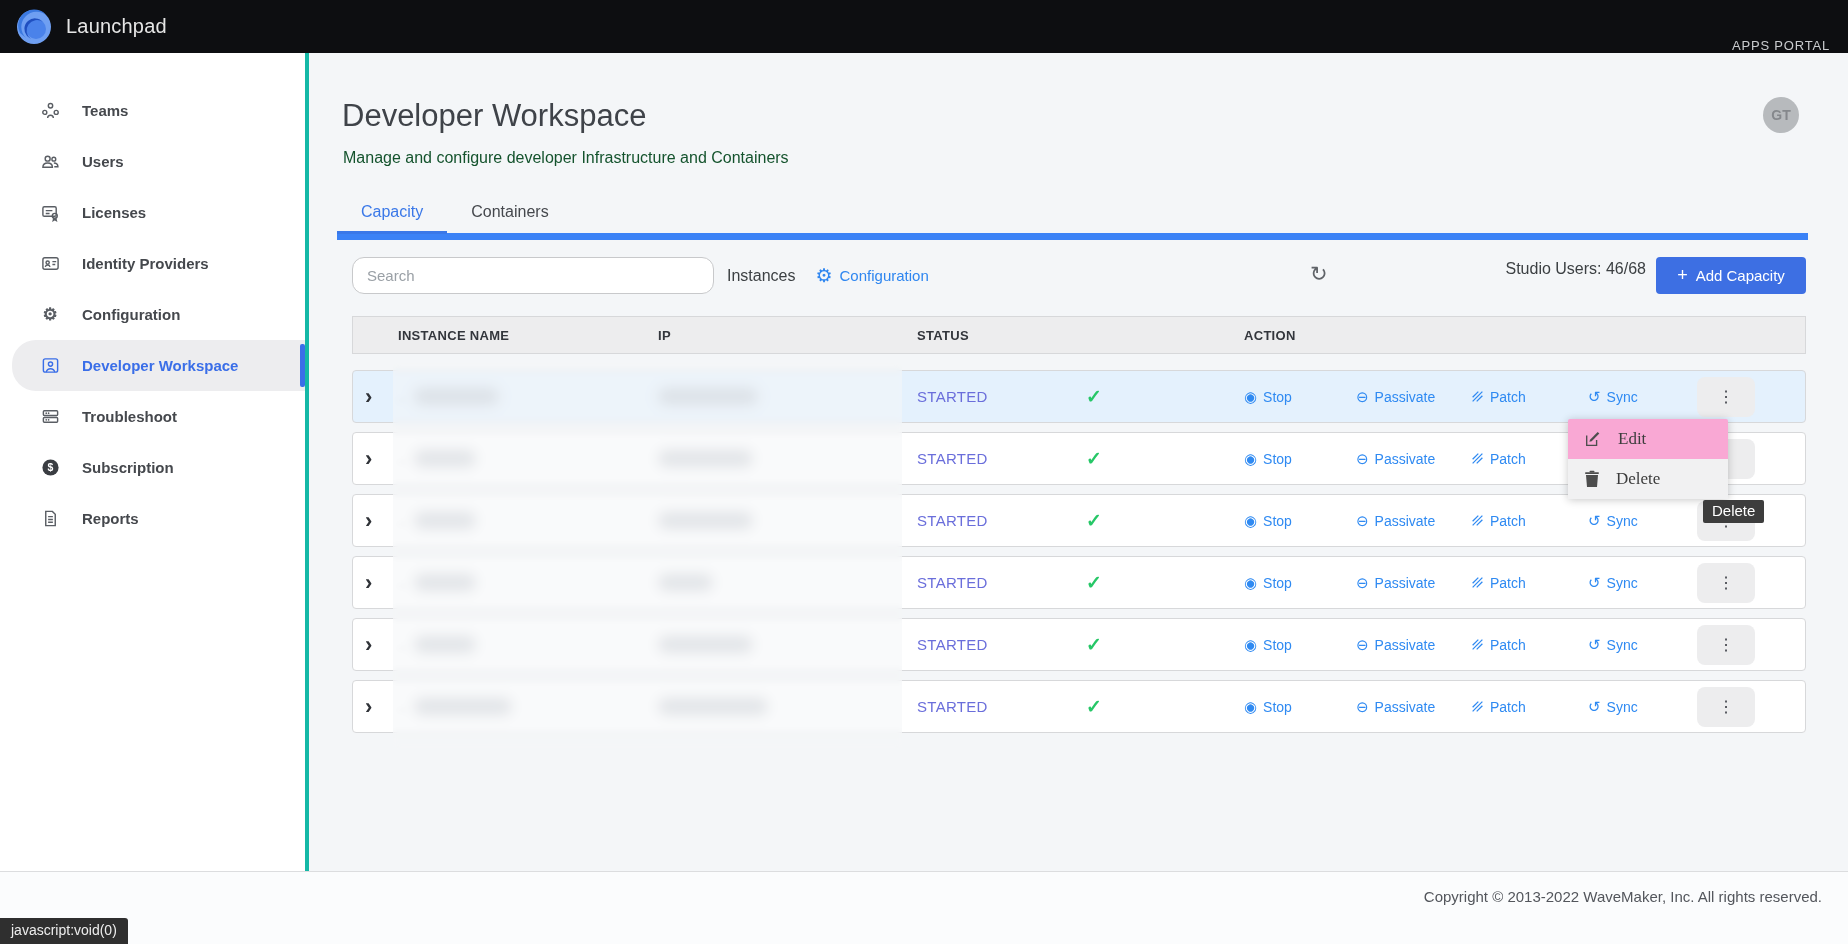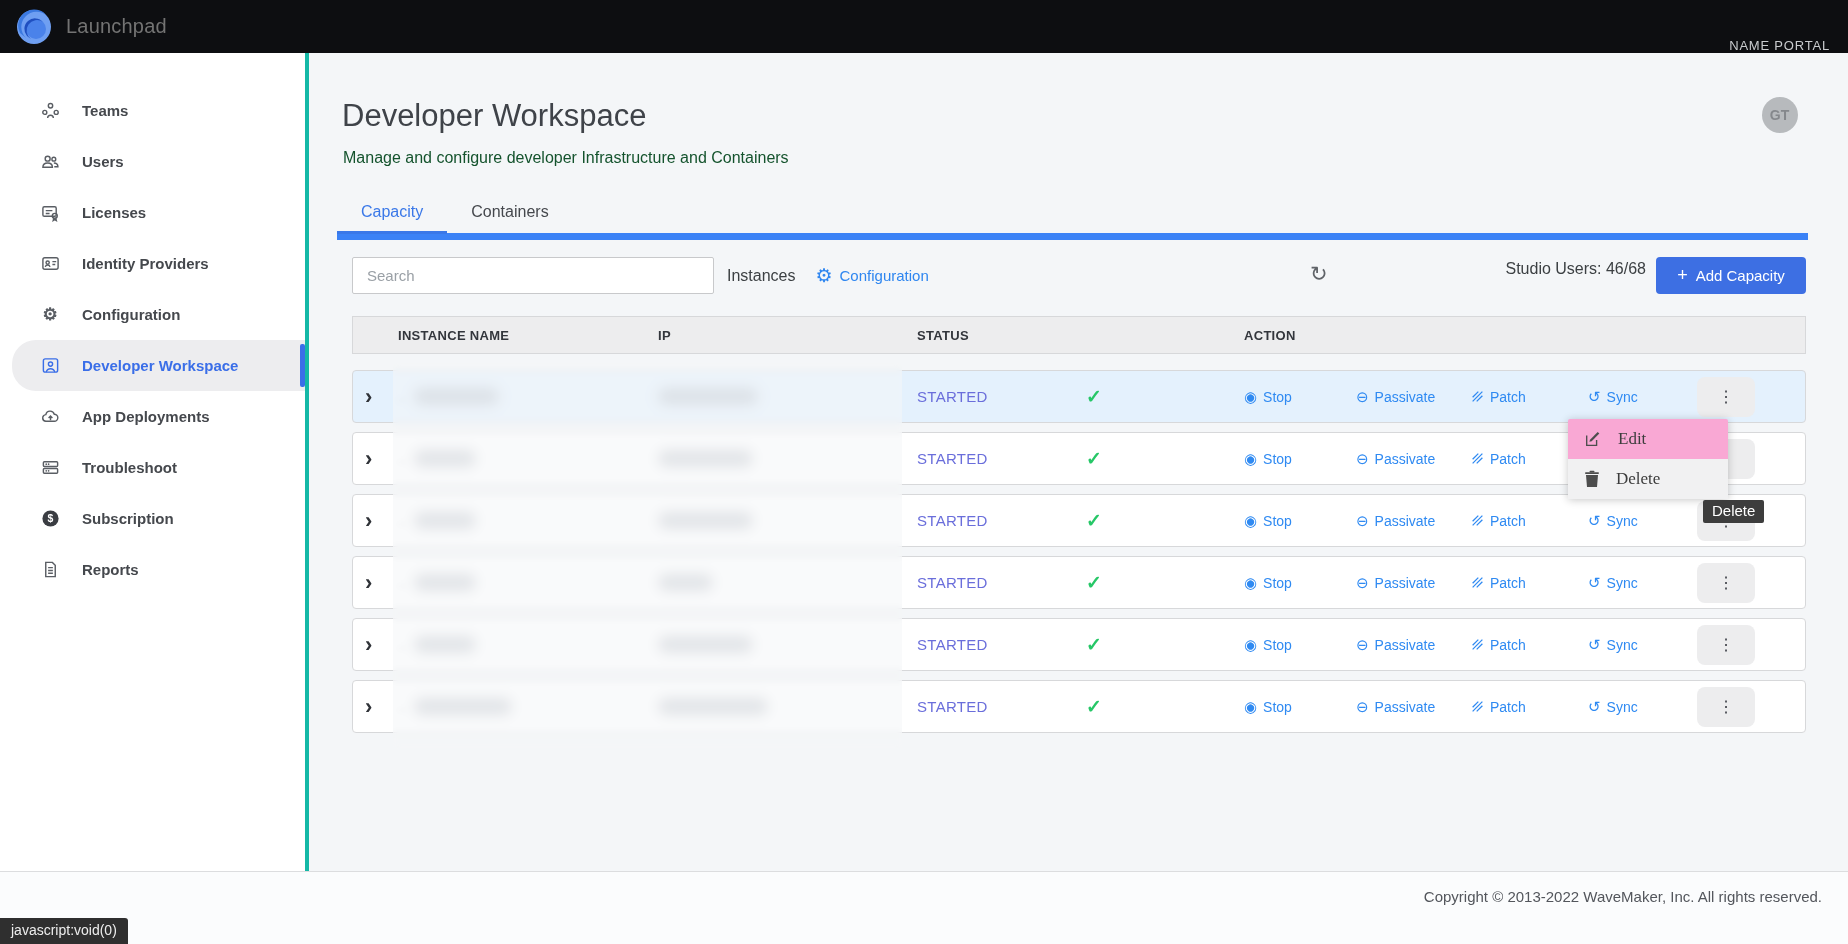--- a/index.html
+++ b/index.html
@@ -2,21 +2,21 @@
 <html><head>
 <meta charset="utf-8">
 <style>
   * { margin:0; padding:0; box-sizing:border-box; }
   html,body { width:1848px; height:944px; overflow:hidden; }
   body { font-family:"Liberation Sans", sans-serif; background:#f4f6f8; position:relative; color:#3c4043; }
 
   
   .topnav { position:absolute; top:0; left:0; width:1848px; height:53px; background:#0d0e11; display:flex; align-items:center; z-index:50; }
   .brand { display:flex; align-items:center; gap:14px; padding-left:16px; }
-  .brand-name { color:#737373; font-size:20px; font-weight:500; letter-spacing:.2px; }
+  .brand-name { color:#e5e5e5; font-size:20px; font-weight:500; letter-spacing:.2px; }
   .nav-right { margin-left:auto; display:flex; align-items:center; gap:44px; padding-right:18px;flex-direction:column; }
   .nav-link { color:#c9cbce; font-size:13px; letter-spacing:.8px; cursor:pointer; }
   .avatar { width:36px; height:36px; border-radius:50%; background:#b7babd; color:#85888c; font-weight:bold; font-size:14px; display:flex; align-items:center; justify-content:center; }
 
   
   .sidebar { position:absolute; top:53px; left:0; width:309px; height:818px; background:#ffffff; border-right:4px solid #14b8a6; z-index:10; padding-top:32px; }
   .side-item { height:51px; display:flex; align-items:center; gap:22px; padding-left:40px; font-size:15px; font-weight:600; color:#45484d; cursor:pointer; position:relative; }
   .side-item .sicon { width:20px; height:20px; color:#5a5e64; display:flex; align-items:center; justify-content:center; font-size:17px; }
   .side-item.active { background:#ededef; color:#3a6ee8; margin-left:12px; padding-left:28px; border-radius:24px 0 0 24px; }
   .side-item.active .sicon { color:#3a6ee8; }
@@ -25,21 +25,21 @@
   
   .main { position:absolute; left:309px; top:53px; width:1539px; height:818px; }
   .page-title { position:absolute; left:33px; top:45px; font-size:31px; font-weight:500; color:#3f4349; }
   .page-sub { position:absolute; left:34px; top:96px; font-size:16px; color:#14532d; }
 
   .tabs { position:absolute; left:28px; top:142px; right:40px; display:flex; border-bottom:7px solid #3b82f6; }
   .tab { padding:8px 24px 10px 24px; font-size:16px; font-weight:500; color:#45484d; cursor:pointer; }
   .tab.active { color:#3a78e8; border-bottom:3px solid #3a78e8; margin-bottom:-1px; }
 
   .toolbar { position:absolute; left:43px; top:204px; width:1454px; height:37px; display:flex; align-items:center; }
-  .search-box { width:362px; height:37px; border:1px solid #c8c9cb; border-radius:2px; background:#fff; font-size:15px; padding:0 14px; color:#b91c1c; outline:none; }
+  .search-box { width:362px; height:37px; border:1px solid #c8c9cb; border-radius:12px; background:#fff; font-size:15px; padding:0 14px; color:#b91c1c; outline:none; }
   .search-box::placeholder { color:#9aa0a6; }
   .instances-lbl { margin-left:13px; font-size:16px; color:#3c4043; }
   .config-link { margin-left:20px; display:flex; align-items:center; gap:7px; color:#2e86f0; font-size:15px; cursor:pointer; }
   .config-link .gear { font-size:19px; line-height:1; }
   .refresh { position:absolute; left:958px; top:6px; font-size:21px; color:#5f6368; cursor:pointer; line-height:1; }
   .studio-users { position:absolute; right:160px; top:3px; font-size:16px; color:#3c4043; }
   .add-btn { position:absolute; right:0; top:0; width:150px; height:37px; background:#3d6fe3; border:none; border-radius:4px; color:#fff; font-size:15px; font-family:"Liberation Sans",sans-serif; cursor:pointer; display:flex; align-items:center; justify-content:center; gap:8px; }
   .add-btn .plus { font-size:18px; font-weight:400; }
 
   
@@ -87,21 +87,21 @@
         <path d="M4 24 A16 16 0 0 1 31 7 A13 13 0 0 0 10 29 Z" fill="#3b79e0"></path>
         <circle cx="20" cy="20" r="10" fill="#4a82ea"></circle>
         <path d="M11 27 A10 10 0 0 1 27 13 A8 8 0 0 0 15 30 Z" fill="#1f4fc0"></path>
       </svg>
     </span>
     <span class="brand-name">Launchpad</span>
   </div>
   <div class="nav-right">
     <span class="nav-link">STUDIO</span>
     <span class="nav-link">APPS</span>
-    <span class="nav-link">NAME PORTAL</span>
+    <span class="nav-link">APPS PORTAL</span>
     <span class="avatar">GT</span>
   </div>
 </div>
 
 <div class="sidebar">
   <div class="side-item">
     <span class="sicon">
       <svg width="19" height="19" viewBox="0 0 20 20" fill="none" stroke="currentColor" stroke-width="1.5">
         <circle cx="10" cy="5" r="2.3"></circle>
           <circle cx="4" cy="12" r="2.1"></circle>
@@ -149,29 +149,20 @@
   </div>
   <div class="side-item active">
     <span class="sicon">
       <svg width="19" height="19" viewBox="0 0 20 20" fill="none" stroke="currentColor" stroke-width="1.5">
         <rect x="2.5" y="3" width="15" height="14" rx="2"></rect>
           <circle cx="10" cy="8.5" r="2.2"></circle>
         <path d="M5.5 17c.6-2.3 2.3-3.5 4.5-3.5s3.9 1.2 4.5 3.5"></path>
       </svg>
     </span>
     <span>Developer Workspace</span>
-  </div>
-  <div class="side-item">
-    <span class="sicon">
-      <svg width="19" height="19" viewBox="0 0 20 20" fill="none" stroke="currentColor" stroke-width="1.5">
-        <path d="M5.5 15a3.5 3.5 0 0 1-.4-7A4.6 4.6 0 0 1 14 7.6 3.4 3.4 0 0 1 14 15z"></path>
-        <path d="M8 11.5l2-2 2 2M10 9.8V14"></path>
-      </svg>
-    </span>
-    <span>App Deployments</span>
   </div>
   <div class="side-item">
     <span class="sicon">
       <svg width="19" height="19" viewBox="0 0 20 20" fill="none" stroke="currentColor" stroke-width="1.5">
         <rect x="2.5" y="4" width="15" height="5" rx="1"></rect>
           <rect x="2.5" y="11" width="15" height="5" rx="1"></rect>
         <path d="M5.5 6.5h.01M5.5 13.5h.01M8 6.5h.01M8 13.5h.01" stroke-linecap="round" stroke-width="1.8"></path>
       </svg>
     </span>
     <span>Troubleshoot</span>

